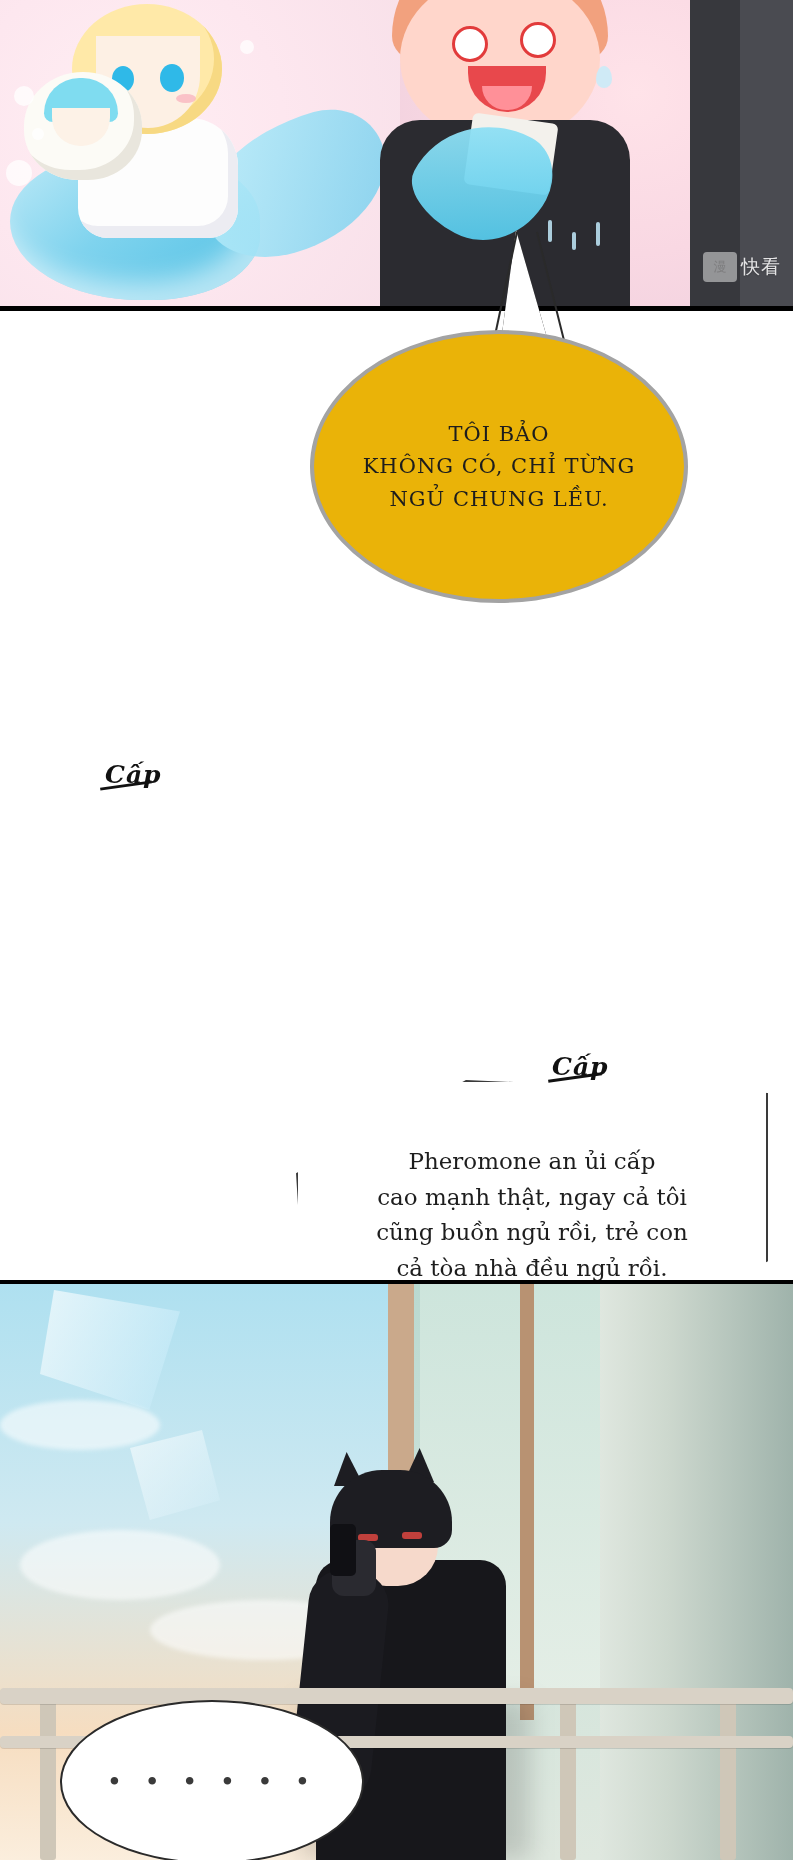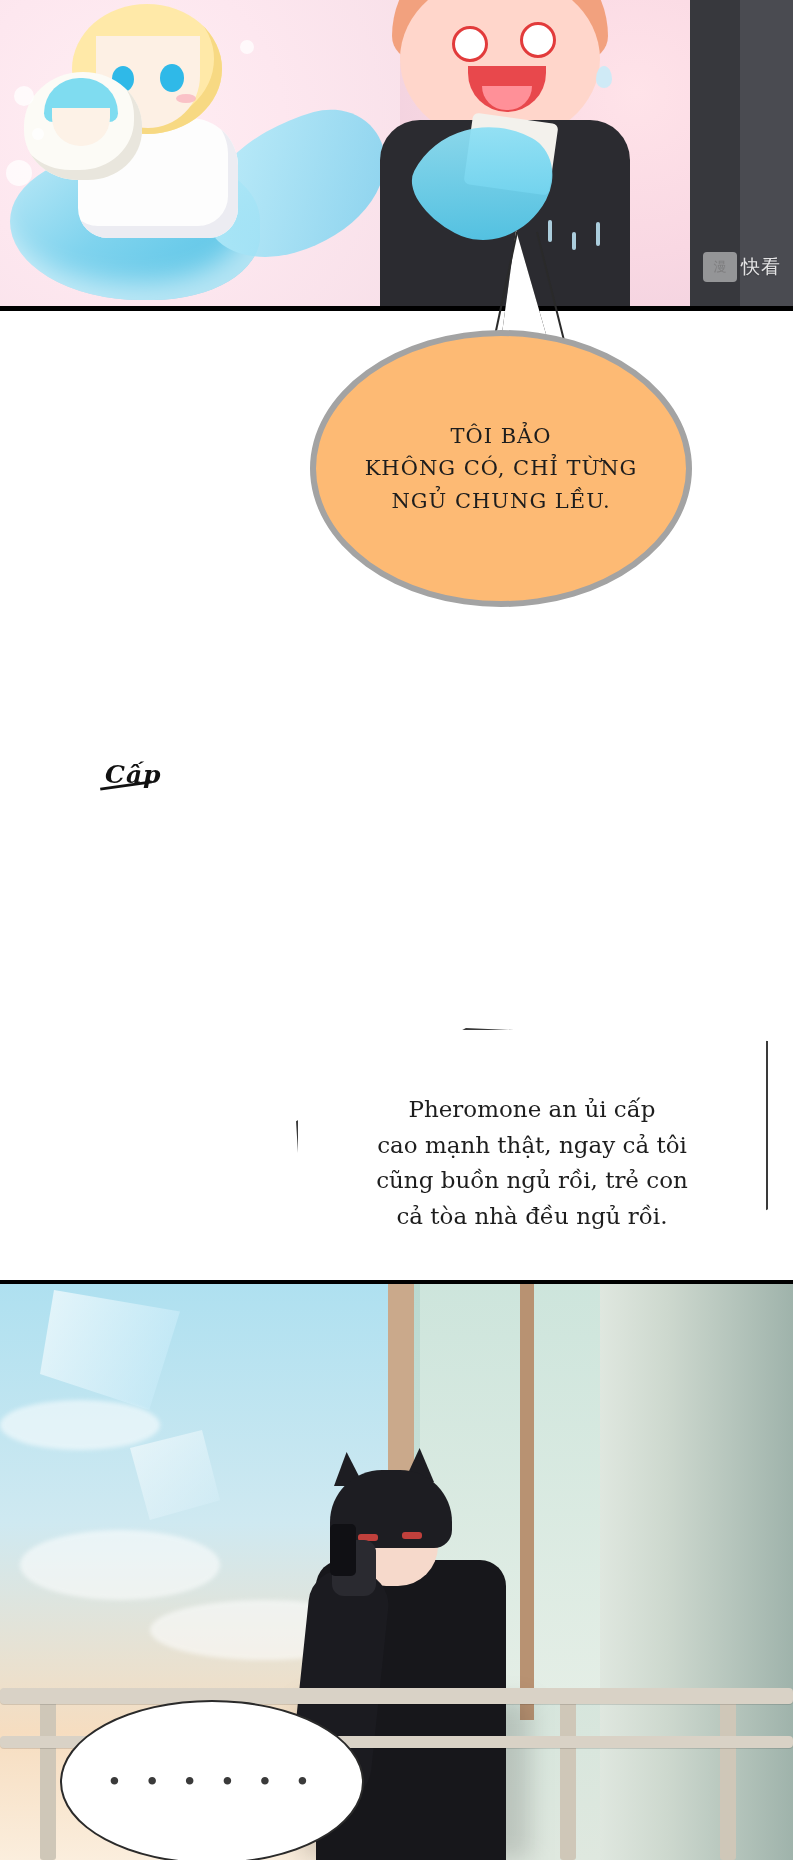--- a/index.html
+++ b/index.html
@@ -49,34 +49,34 @@
   .rightmost-2{position:absolute;left:740px;top:0;width:53px;height:310px;background:#4a4b51;}
   .blue-fin{position:absolute;left:418px;top:120px;width:130px;height:120px;
     background:linear-gradient(150deg,#9fe6f7,#49c4e8);border-radius:68% 32% 50% 50%/70% 40% 60% 30%;transform:rotate(28deg);opacity:.95;}
   .watermark{position:absolute;right:12px;top:252px;display:flex;align-items:center;gap:4px;opacity:.85;}
   .wm-box{width:34px;height:30px;background:rgba(255,255,255,.55);border-radius:4px;display:flex;align-items:center;justify-content:center;
     color:#8a8a8a;font-size:13px;}
   .wm-text{color:#ffffff;font-size:19px;letter-spacing:1px;text-shadow:0 1px 2px rgba(0,0,0,.25);}
   .panel-top-border{position:absolute;left:0;top:306px;width:793px;height:5px;background:#000000;}
 
   
-  .bubble-oval{position:absolute;left:310px;top:330px;width:370px;height:265px;border:6px solid #a3a3a3;border-radius:50%;background:#fdba74;
+  .bubble-oval{position:absolute;left:310px;top:330px;width:370px;height:265px;border:4px solid #a3a3a3;border-radius:50%;background:#eab308;
     display:flex;align-items:center;justify-content:center;}
   .bubble-oval .txt{font-family:"DejaVu Serif", serif;font-size:21px;line-height:1.55;color:#1d1d1d;text-align:center;letter-spacing:1px;}
   .tail-oval{position:absolute;left:500px;top:230px;width:0;height:0;
     border-left:16px solid transparent;border-right:34px solid transparent;border-bottom:118px solid #ffffff;
     filter:drop-shadow(0 0 0 #000);}
   .tail-oval-line-a{position:absolute;left:516px;top:232px;width:2px;height:116px;background:#2a2a2a;transform:rotate(12deg);transform-origin:top;}
   .tail-oval-line-b{position:absolute;left:536px;top:232px;width:2px;height:120px;background:#2a2a2a;transform:rotate(-14deg);transform-origin:top;}
 
   .hexbubble{position:absolute;background:#ffffff;border:2px solid #3a3a3a;}
   .hex1{left:48px;top:748px;width:430px;height:235px;
     clip-path:polygon(0% 28%, 29% 0%, 100% 8%, 100% 72%, 64% 100%, 3% 92%);}
   .hex1 .inner{position:absolute;left:0;top:66px;width:430px;text-align:center;}
-  .hex2{left:296px;top:1028px;width:468px;height:255px;
+  .hex2{left:296px;top:1080px;width:468px;height:255px;
     clip-path:polygon(0% 36%, 36% 0%, 100% 5%, 100% 70%, 66% 100%, 2% 94%);}
   .hex2 .inner{position:absolute;left:0;top:62px;width:468px;text-align:center;}
   .bubbletext-hand{font-family:"DejaVu Serif", serif;color:#1d1d1d;text-align:center;}
   .hex1 .bubbletext-hand{font-size:18px;line-height:1.6;}
   .hex2 .bubbletext-hand{font-size:23px;line-height:1.55;}
 
   .cap-label{position:absolute;font-family:"DejaVu Serif", serif;font-style:italic;font-weight:bold;font-size:25px;color:#111;
     letter-spacing:1px;}
   .cap1{left:105px;top:760px;}
   .cap2{left:552px;top:1052px;}

